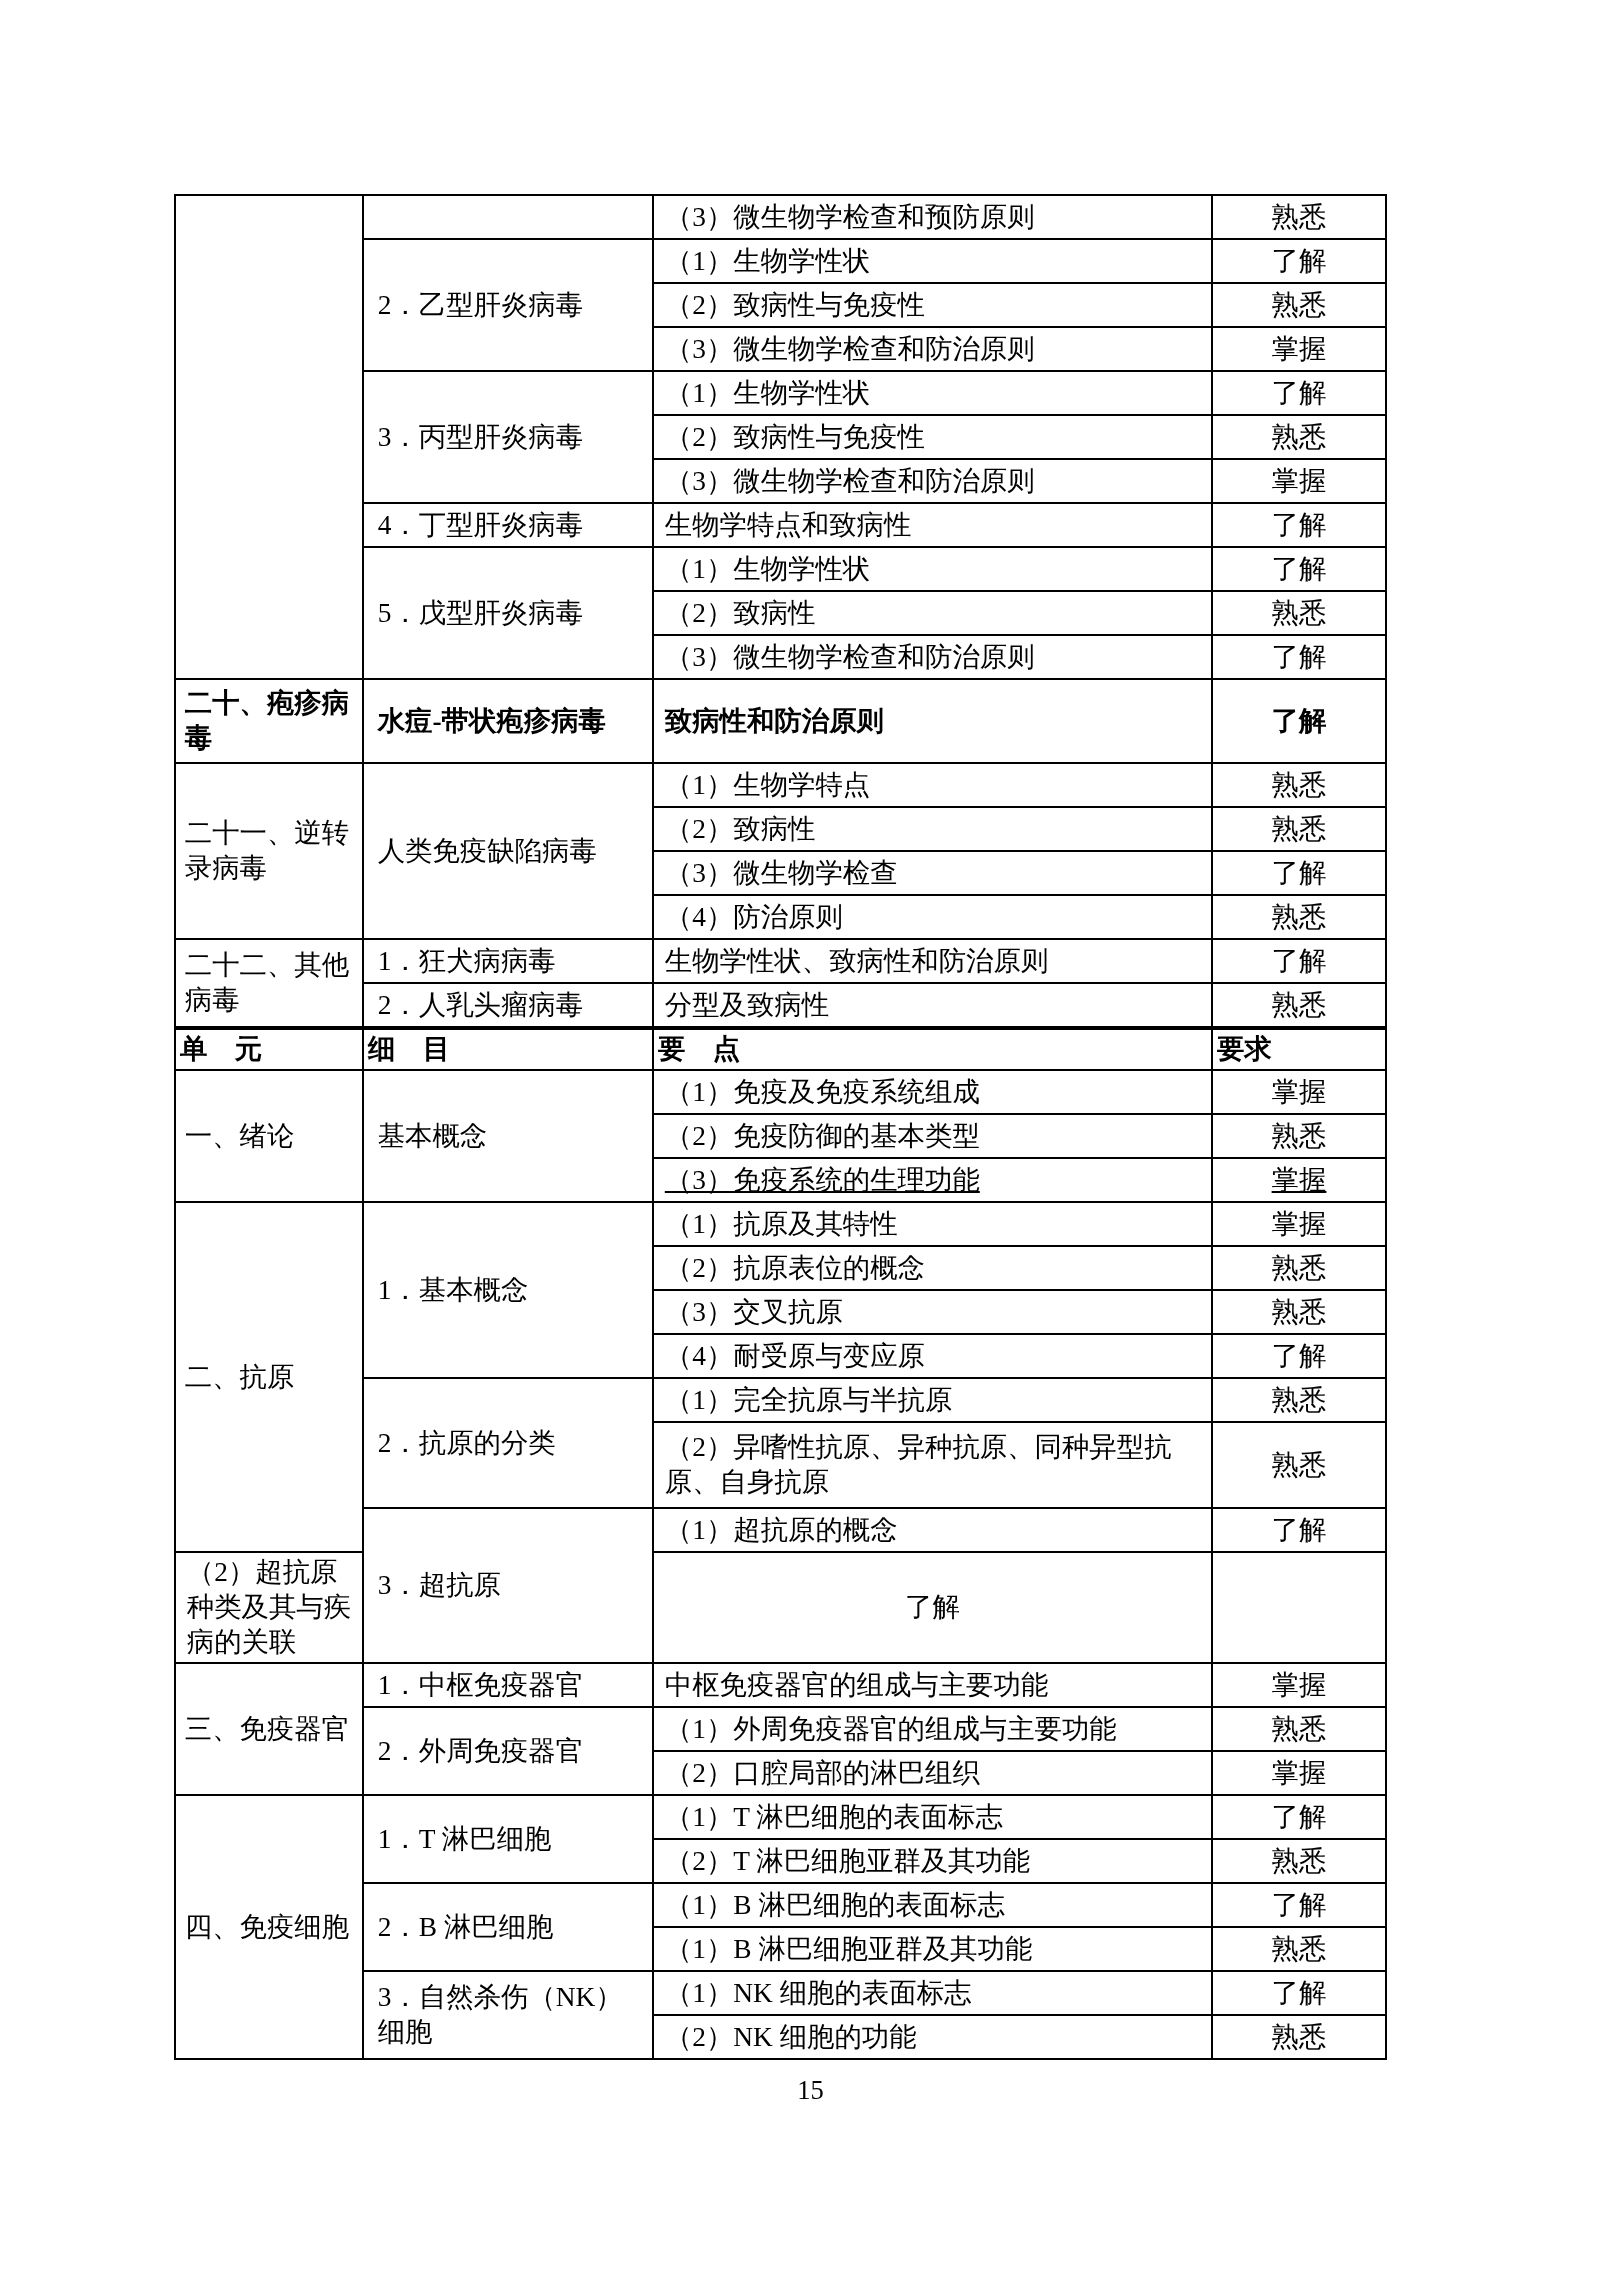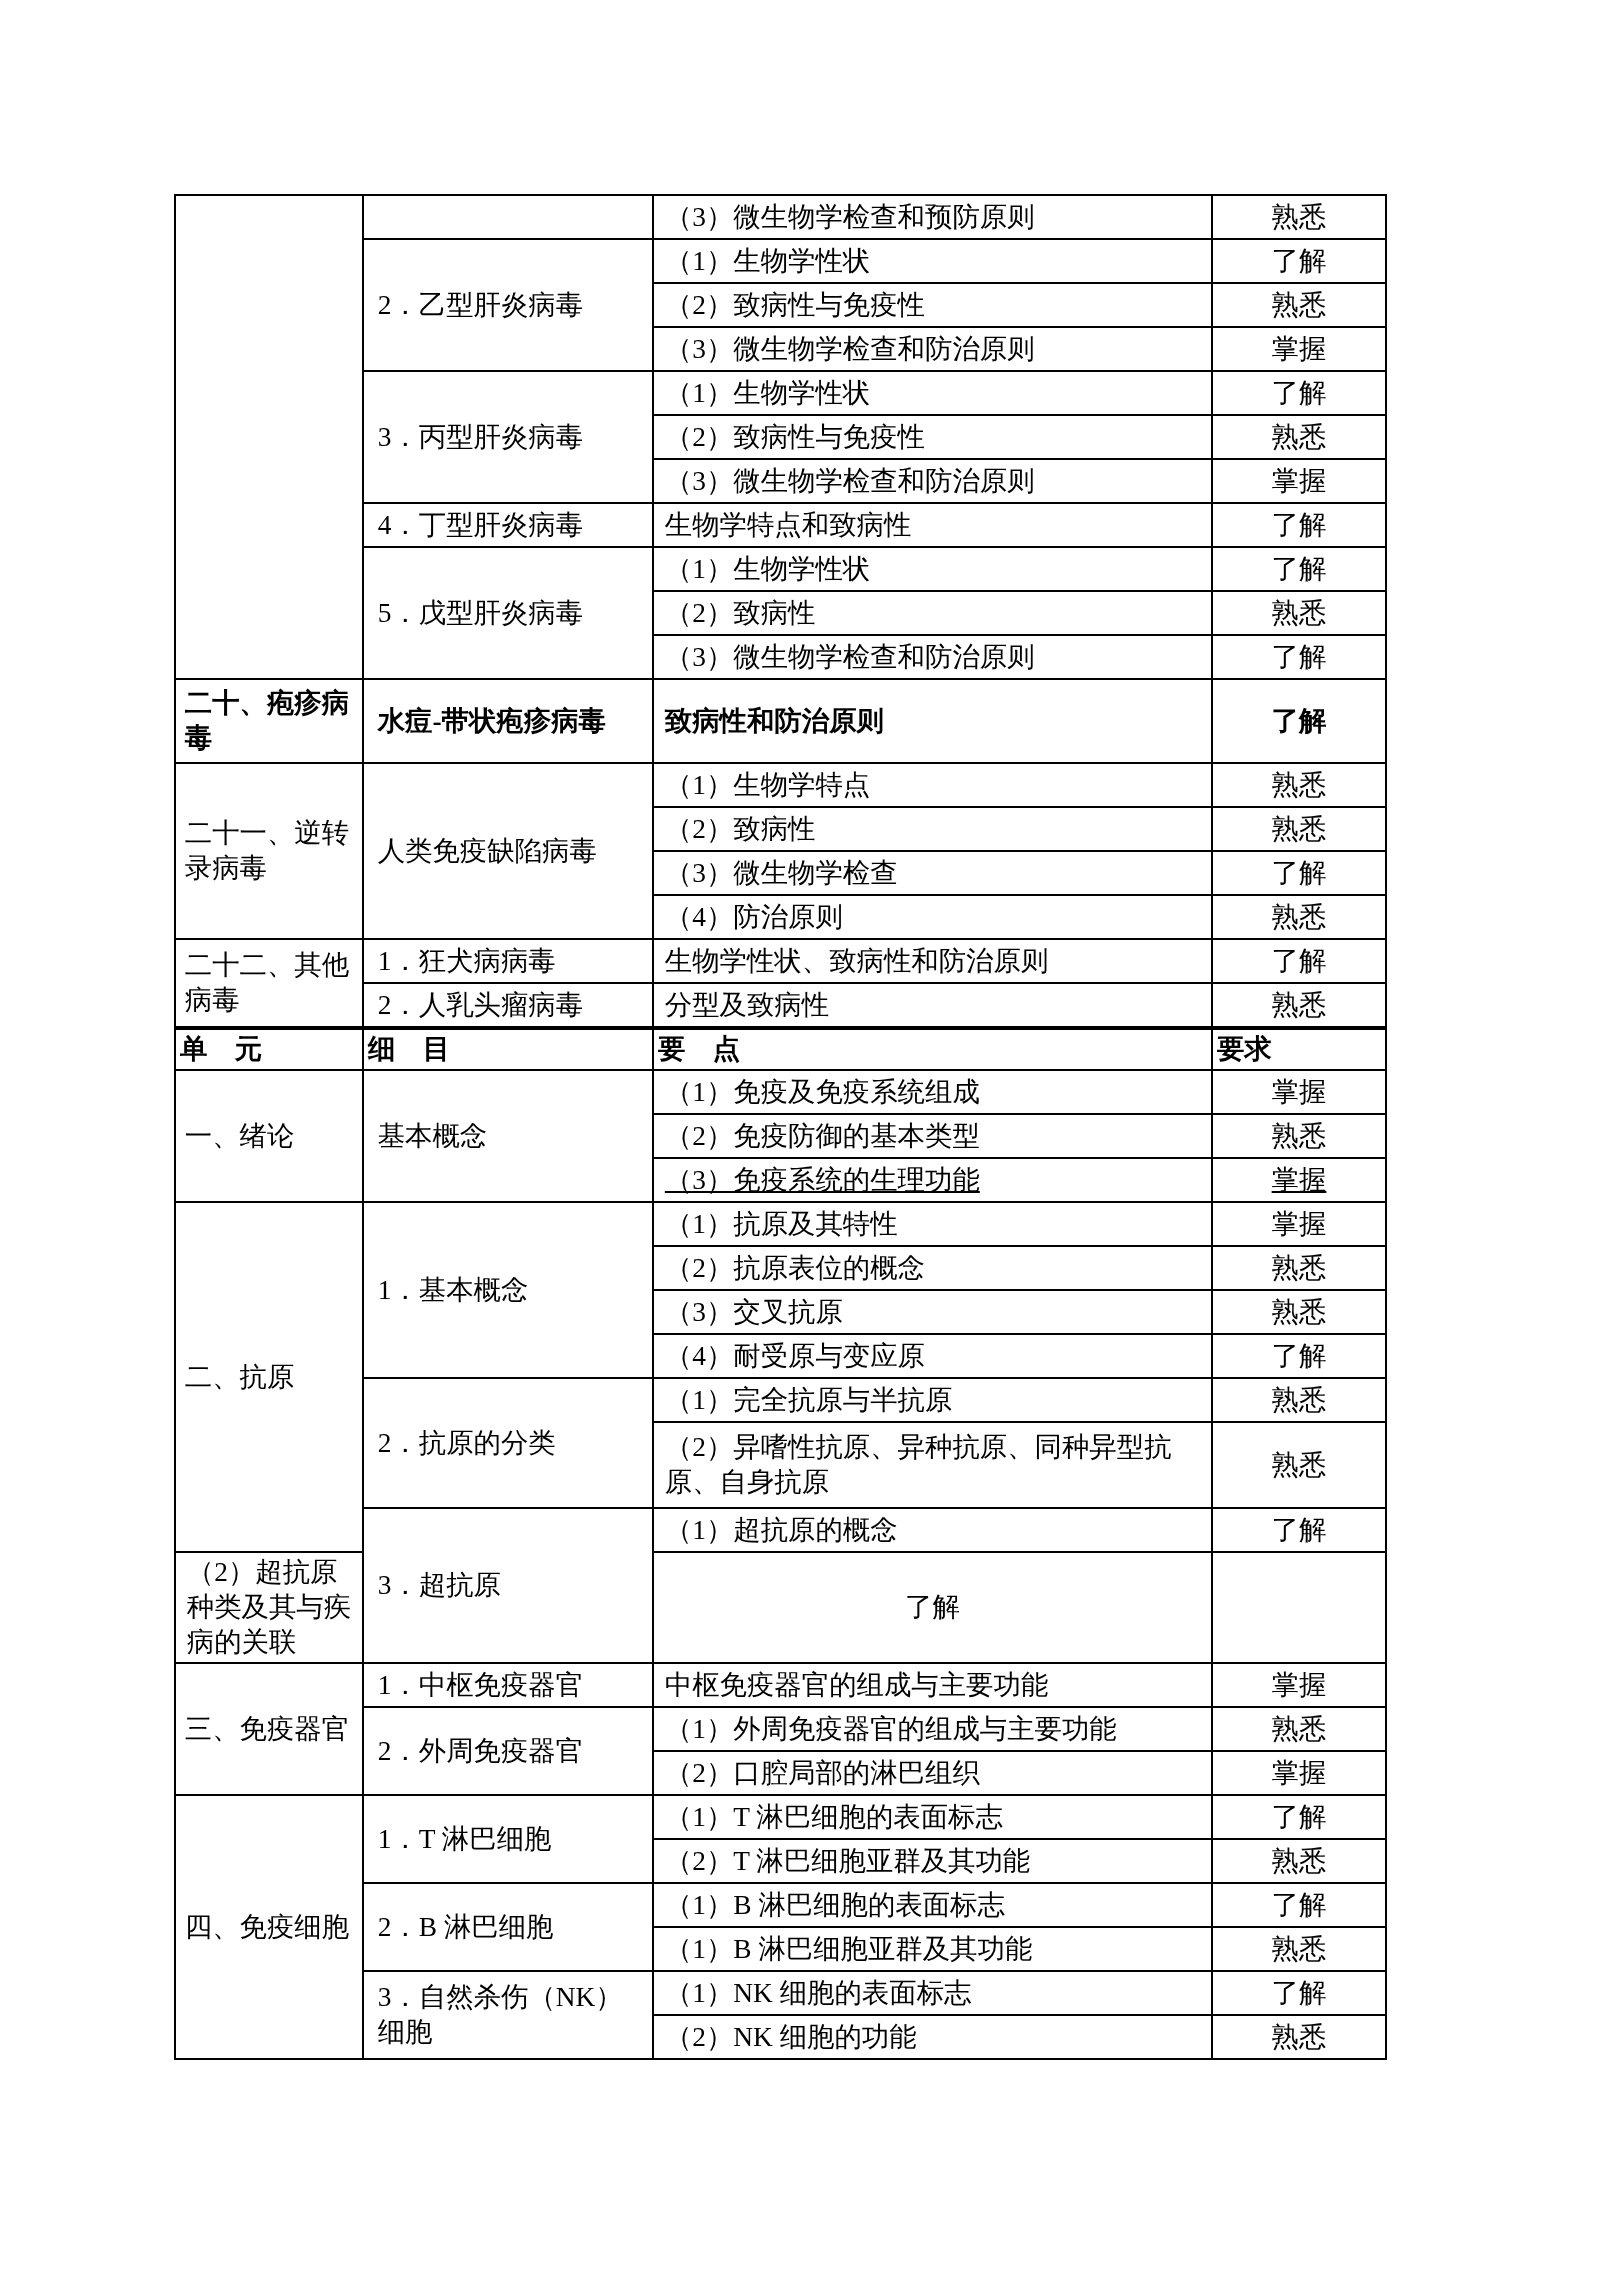--- a/index.html
+++ b/index.html
@@ -268,15 +268,16 @@
           <td class="point">（1）NK 细胞的表面标志</td>
           <td class="req">了解</td>
         </tr>
         <tr style="height: 44px;">
           <td class="point">（2）NK 细胞的功能</td>
           <td class="req">熟悉</td>
         </tr>
       </tbody>
   </table>
 
+  <div class="page-number">15</div>
 
 </div>
 
 
 </body></html>

